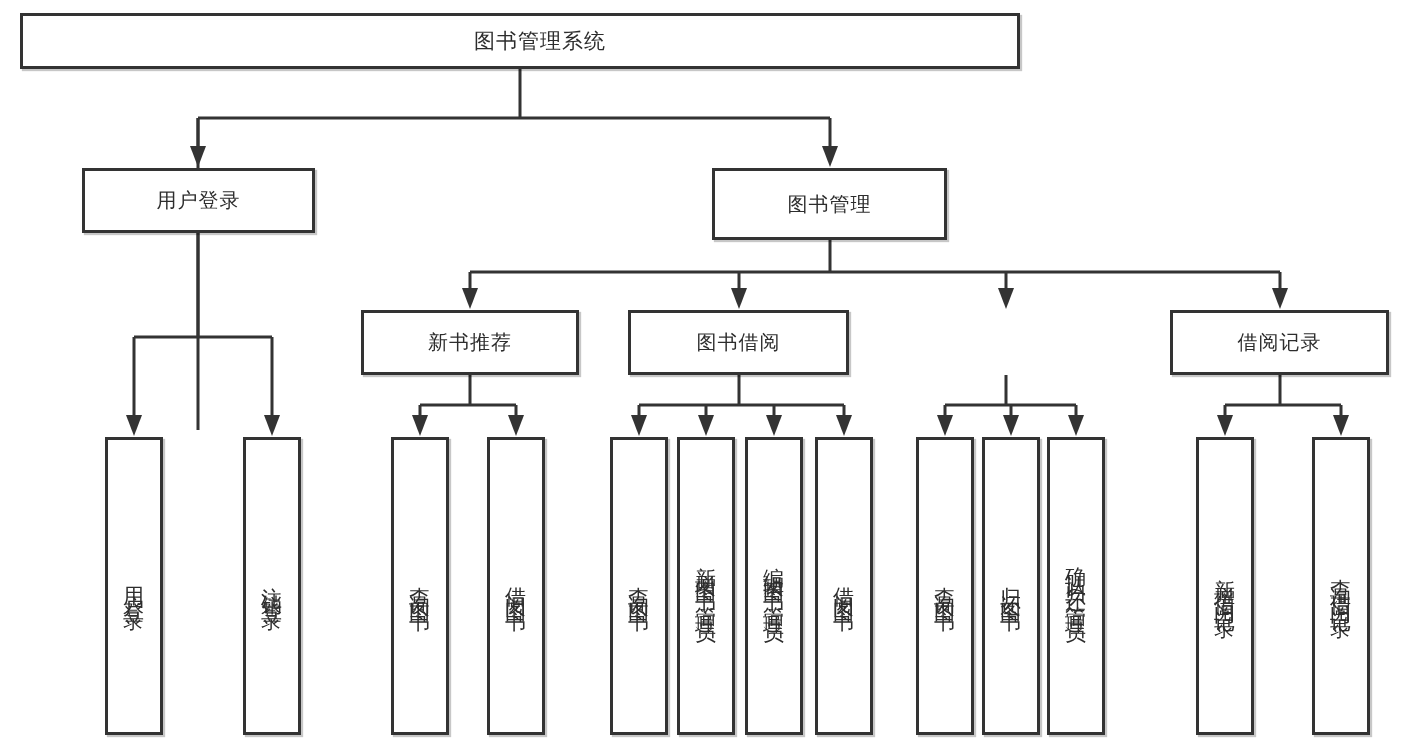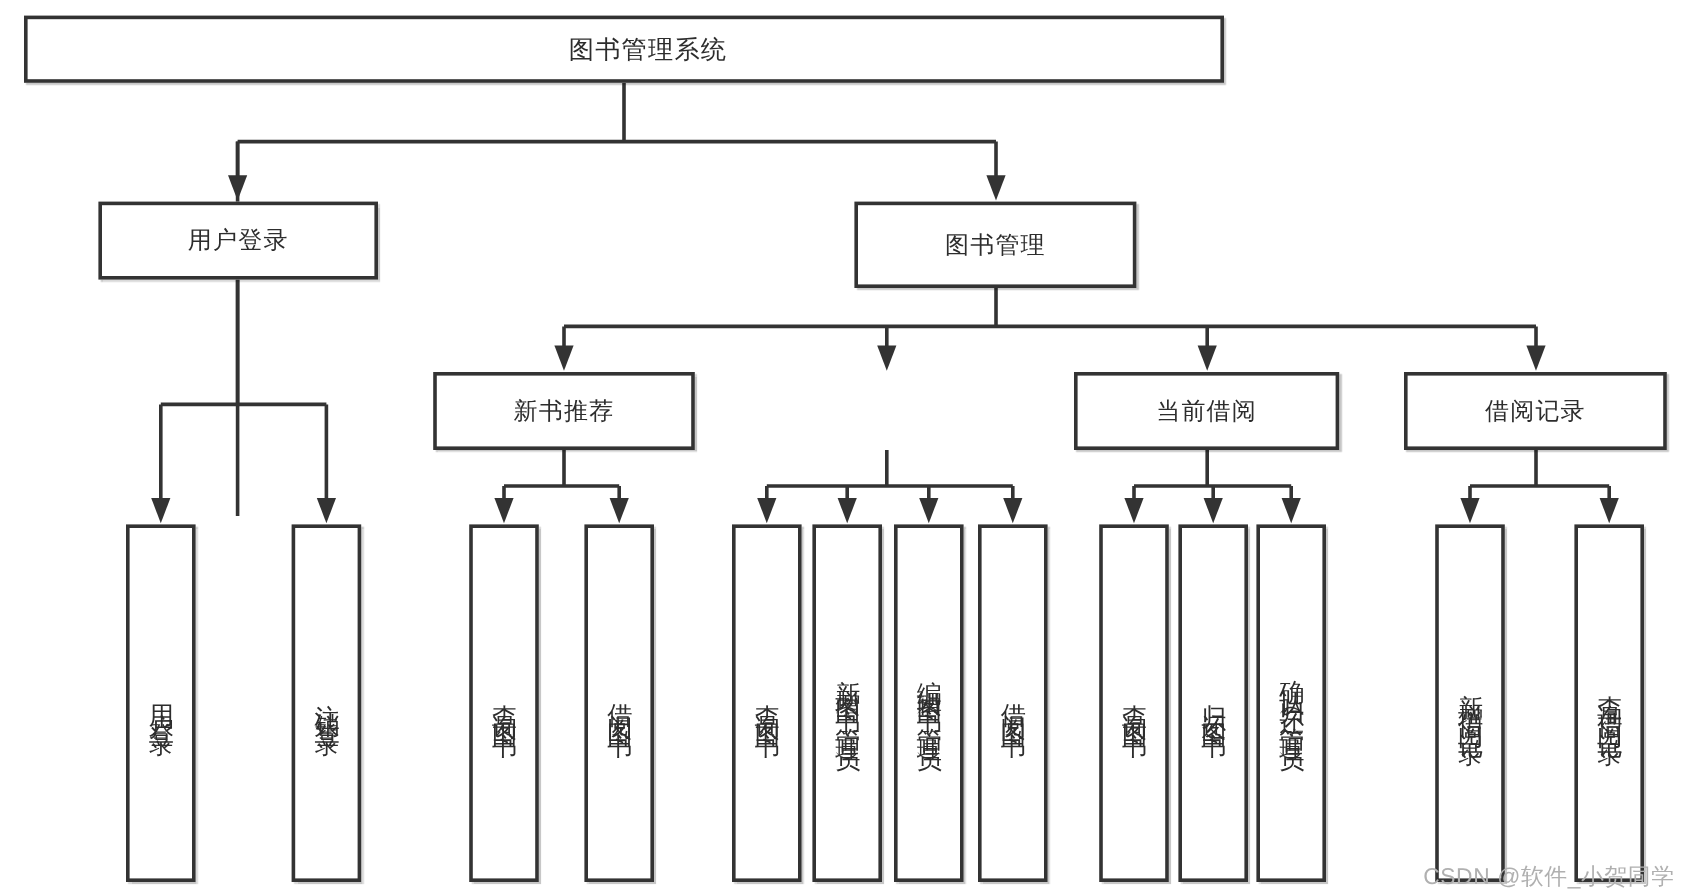--- a/index.html
+++ b/index.html
@@ -143,21 +143,21 @@
       <polygon points="1333,415 1349,415 1341,436"></polygon>
     </g>
   </svg>
 
   <div class="node root">图书管理系统</div>
 
   <div class="node lvl2a">用户登录</div>
   <div class="node lvl2b">图书管理</div>
 
   <div class="node lvl3 l3a">新书推荐</div>
-  <div class="node lvl3 l3c">当前借阅</div>
+  <div class="node lvl3 l3b">图书借阅</div>
   <div class="node lvl3 l3d">借阅记录</div>
 
   <div class="node leaf lf0">
     <span>用户登录</span>
   </div>
   <div class="node leaf lf1">
     <span>注销登录</span>
   </div>
   <div class="node leaf lf2">
     <span>查询图书</span>
@@ -186,14 +186,13 @@
   <div class="node leaf lf10">
     <span>确认归还（管理员）</span>
   </div>
   <div class="node leaf lf11">
     <span>新增借阅记录</span>
   </div>
   <div class="node leaf lf12">
     <span>查询借阅记录</span>
   </div>
 
-  <div class="watermark">CSDN @软件_小贺同学</div>
 </div>
 
 </body></html>

